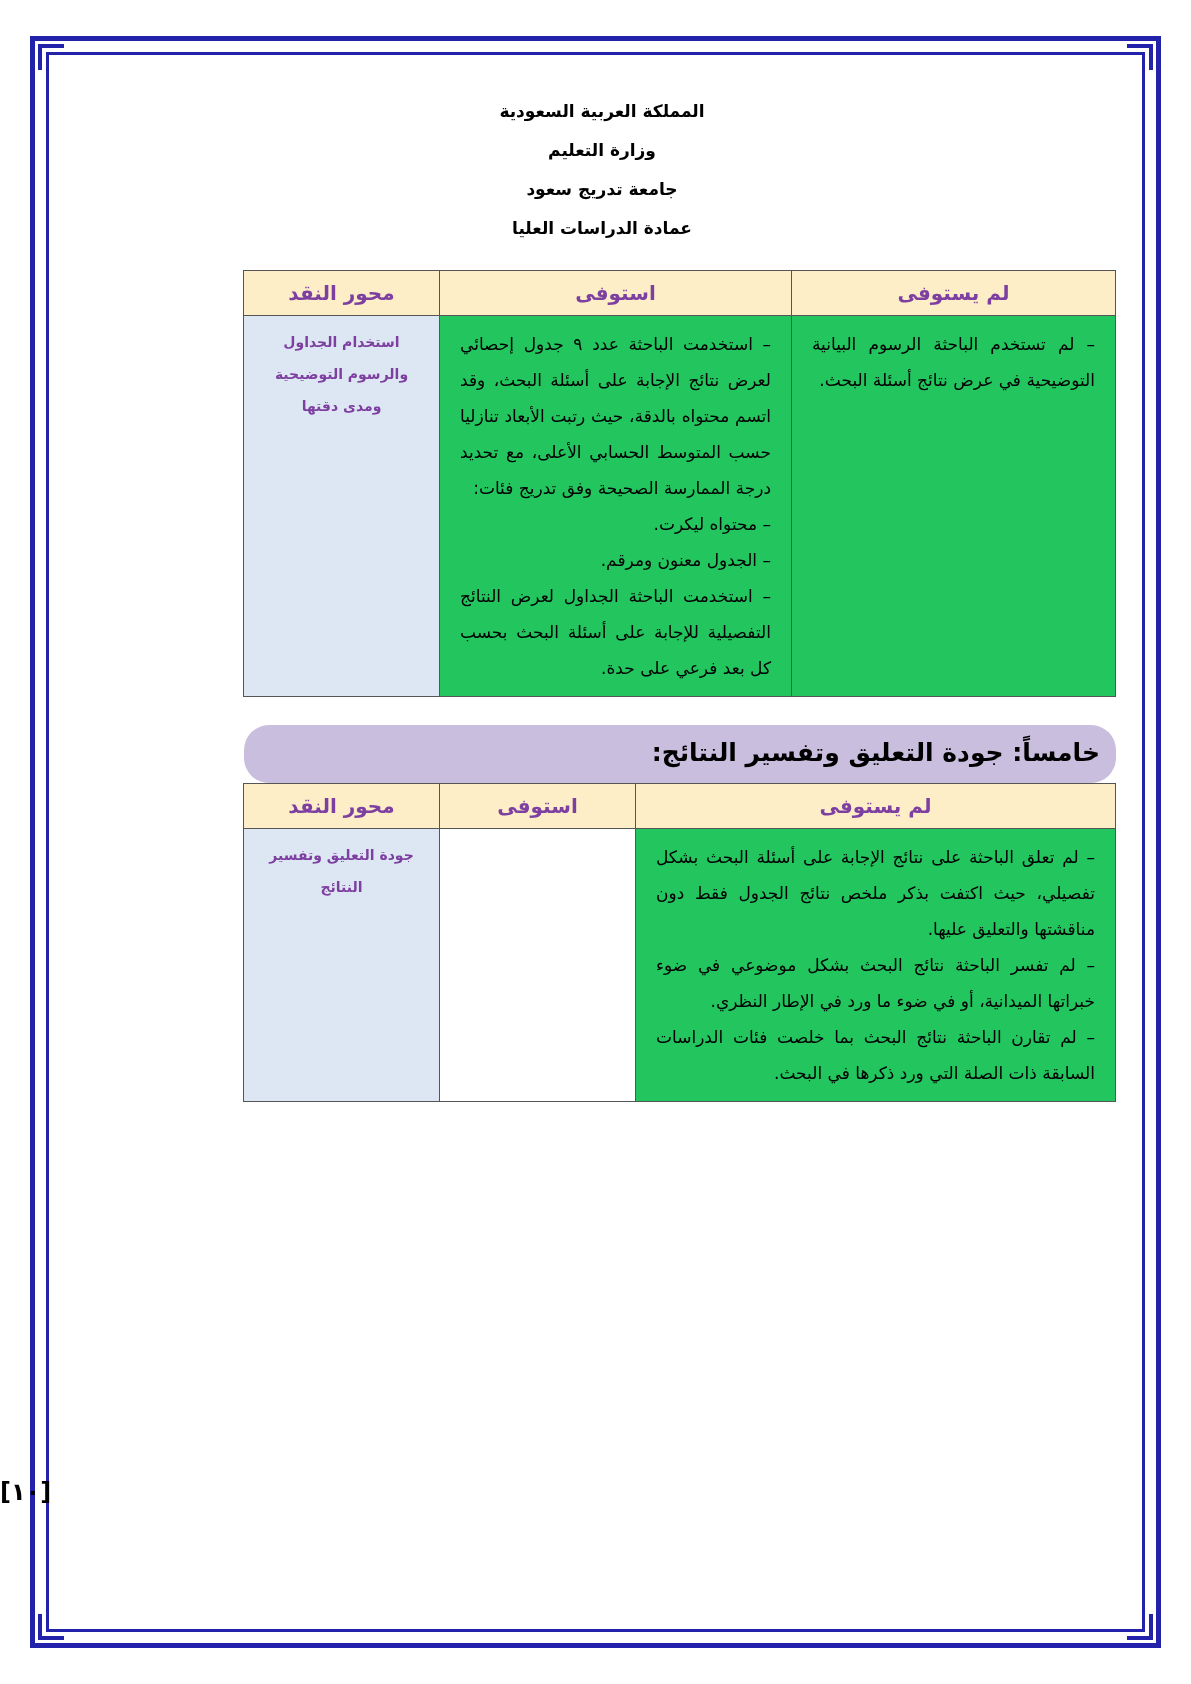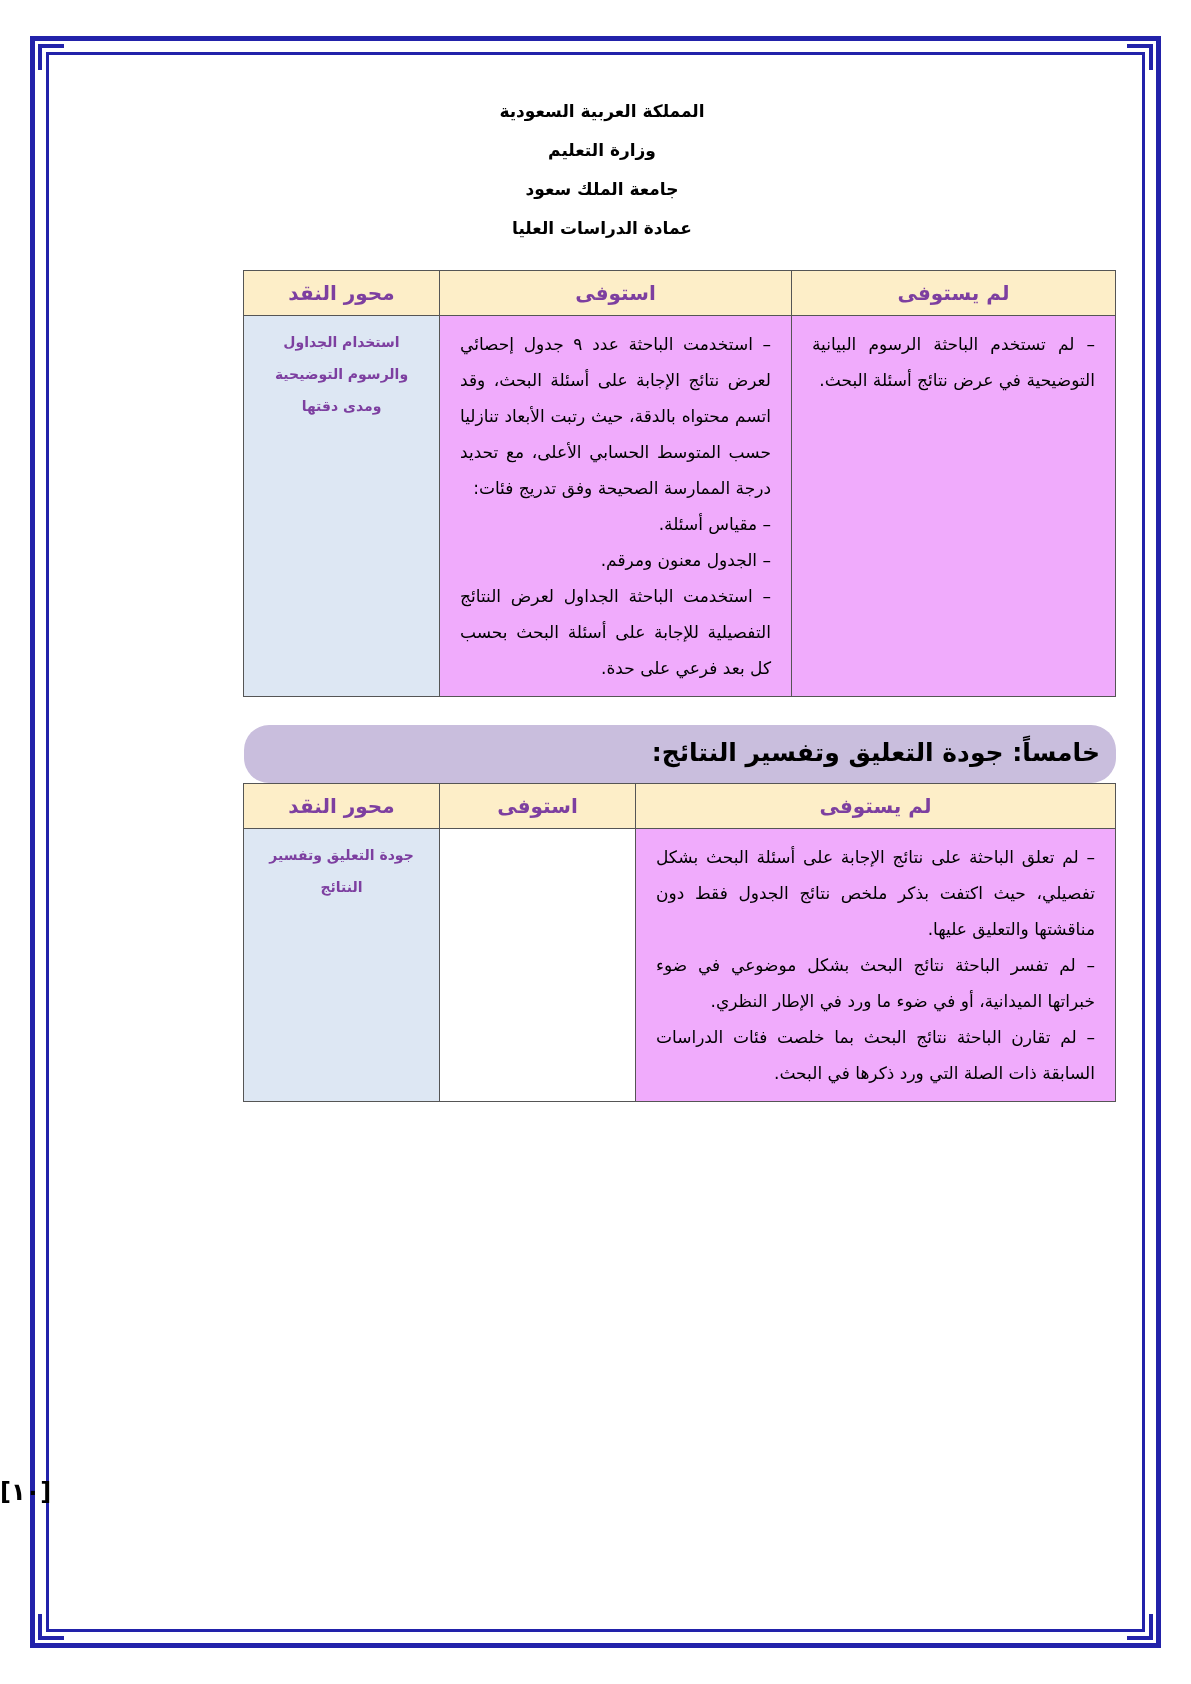--- a/index.html
+++ b/index.html
@@ -94,21 +94,21 @@
     background: #dde7f3;
     color: #7d3fa0;
     font-size: 14px;
     font-weight: bold;
     text-align: center;
     vertical-align: middle;
     line-height: 32px;
     font-family: "DejaVu Sans", sans-serif;
   }
   td.body-cell {
-    background: #f0abfc;
+    background: #22c55e;
     color: #000000;
     font-size: 17px;
     line-height: 36px;
     text-align: justify;
     text-align-last: right;
     font-family: "DejaVu Sans", sans-serif;
   }
   td.body-cell p {
     margin: 0;
   }
@@ -162,21 +162,21 @@
 <div class="corner tl"></div>
 <div class="corner tr"></div>
 <div class="corner bl"></div>
 <div class="corner br"></div>
 
 <div class="content">
 
   <div class="letterhead">
     <div class="lh-line">المملكة العربية السعودية</div>
     <div class="lh-line">وزارة التعليم</div>
-    <div class="lh-line">جامعة الملك سعود</div>
+    <div class="lh-line">جامعة تدريج سعود</div>
     <div class="lh-line">عمادة الدراسات العليا</div>
   </div>
 
   <table class="crit t1">
     <colgroup>
       <col class="col-left">
         <col class="col-mid">
         <col class="col-axis">
     </colgroup>
     <thead>
@@ -186,21 +186,21 @@
         <th>محور النقد</th>
       </tr>
     </thead>
     <tbody>
       <tr>
         <td class="body-cell">
           <p>– لم تستخدم الباحثة الرسوم البيانية التوضيحية في عرض نتائج أسئلة البحث.</p>
         </td>
         <td class="body-cell">
           <p>– استخدمت الباحثة  عدد ٩ جدول إحصائي لعرض نتائج الإجابة على أسئلة البحث، وقد اتسم محتواه بالدقة، حيث رتبت الأبعاد تنازليا حسب المتوسط الحسابي الأعلى، مع تحديد درجة الممارسة الصحيحة وفق تدريج فئات:</p>
-          <p>– مقياس أسئلة.</p>
+          <p>– محتواه ليكرت.</p>
           <p>– الجدول معنون ومرقم.</p>
           <p>– استخدمت الباحثة الجداول لعرض النتائج التفصيلية للإجابة على أسئلة البحث بحسب كل بعد فرعي على حدة.</p>
         </td>
         <td class="axis-cell">استخدام الجداول والرسوم التوضيحية ومدى دقتها</td>
       </tr>
     </tbody>
   </table>
 
   <div class="section-banner">خامساً: جودة التعليق وتفسير النتائج:</div>
 

